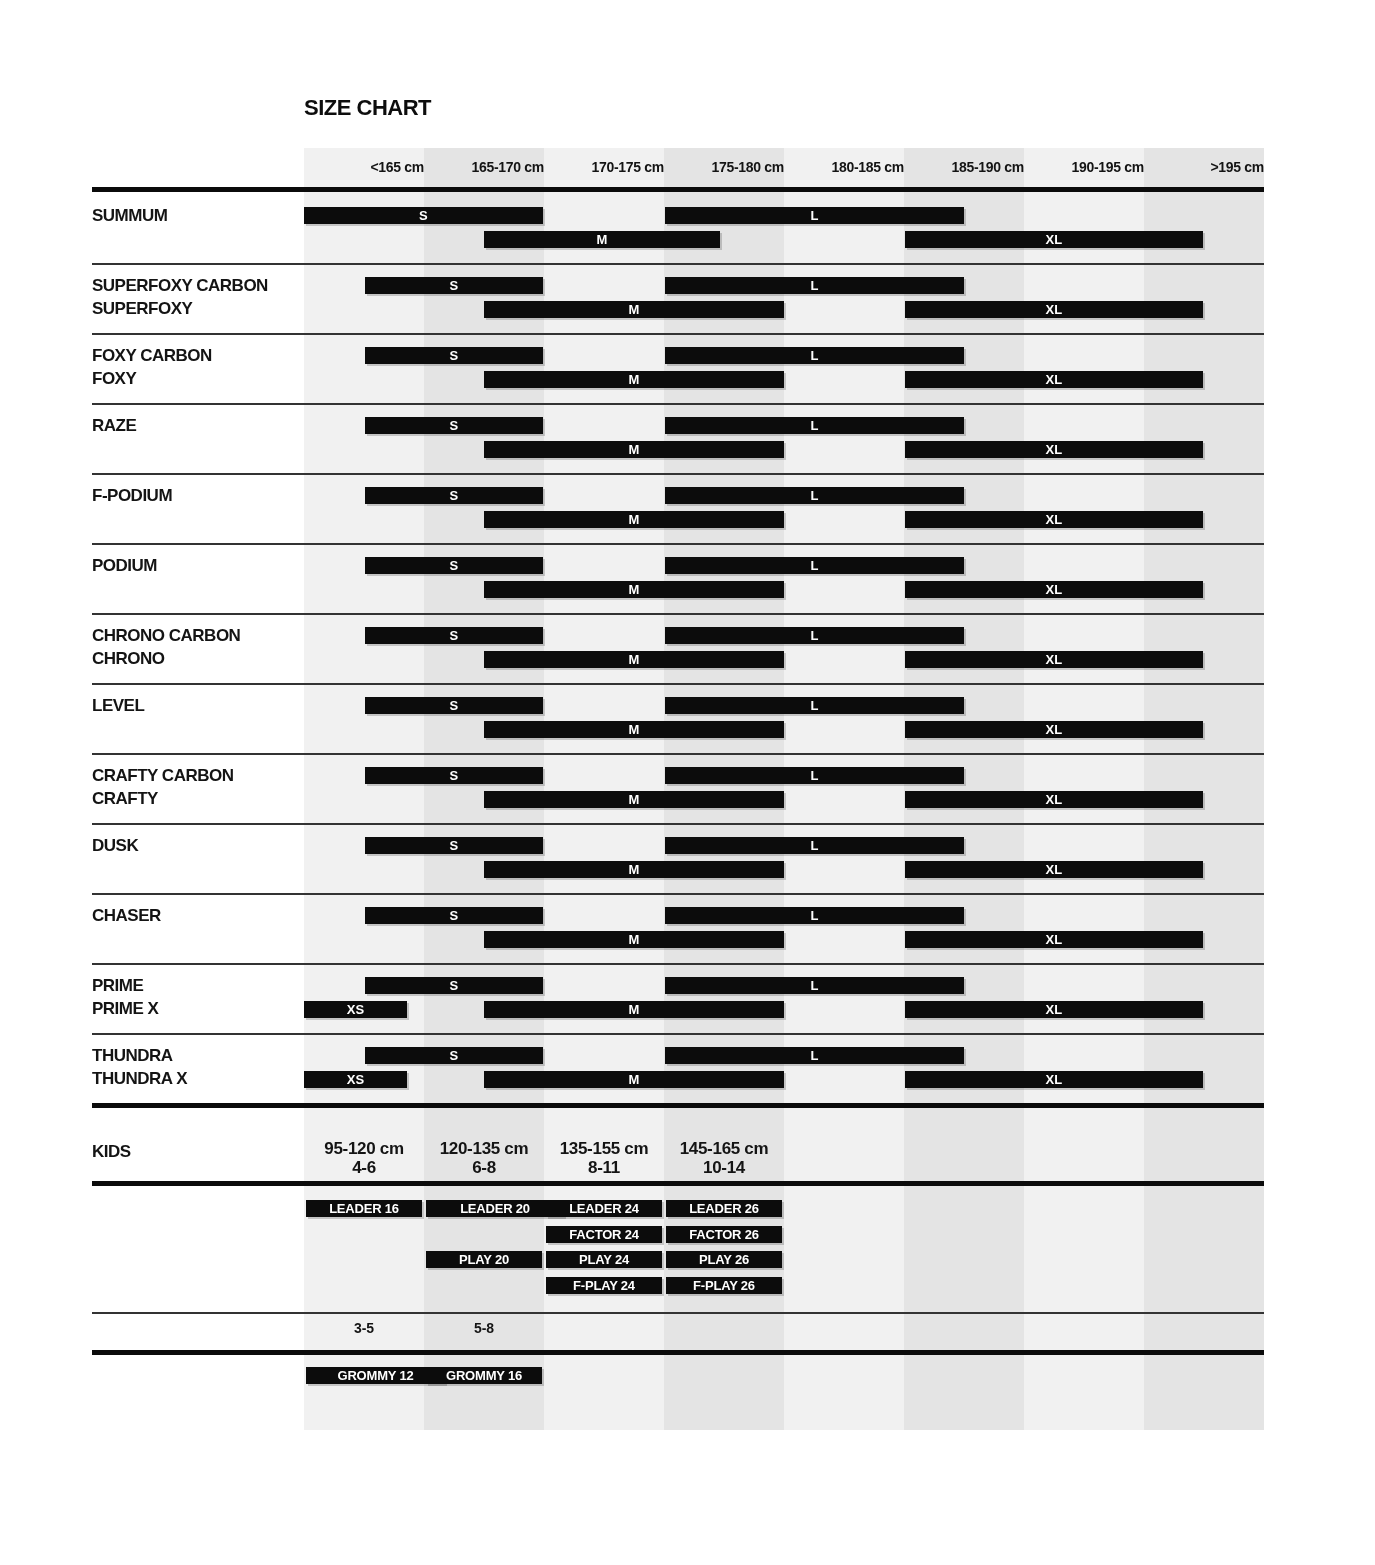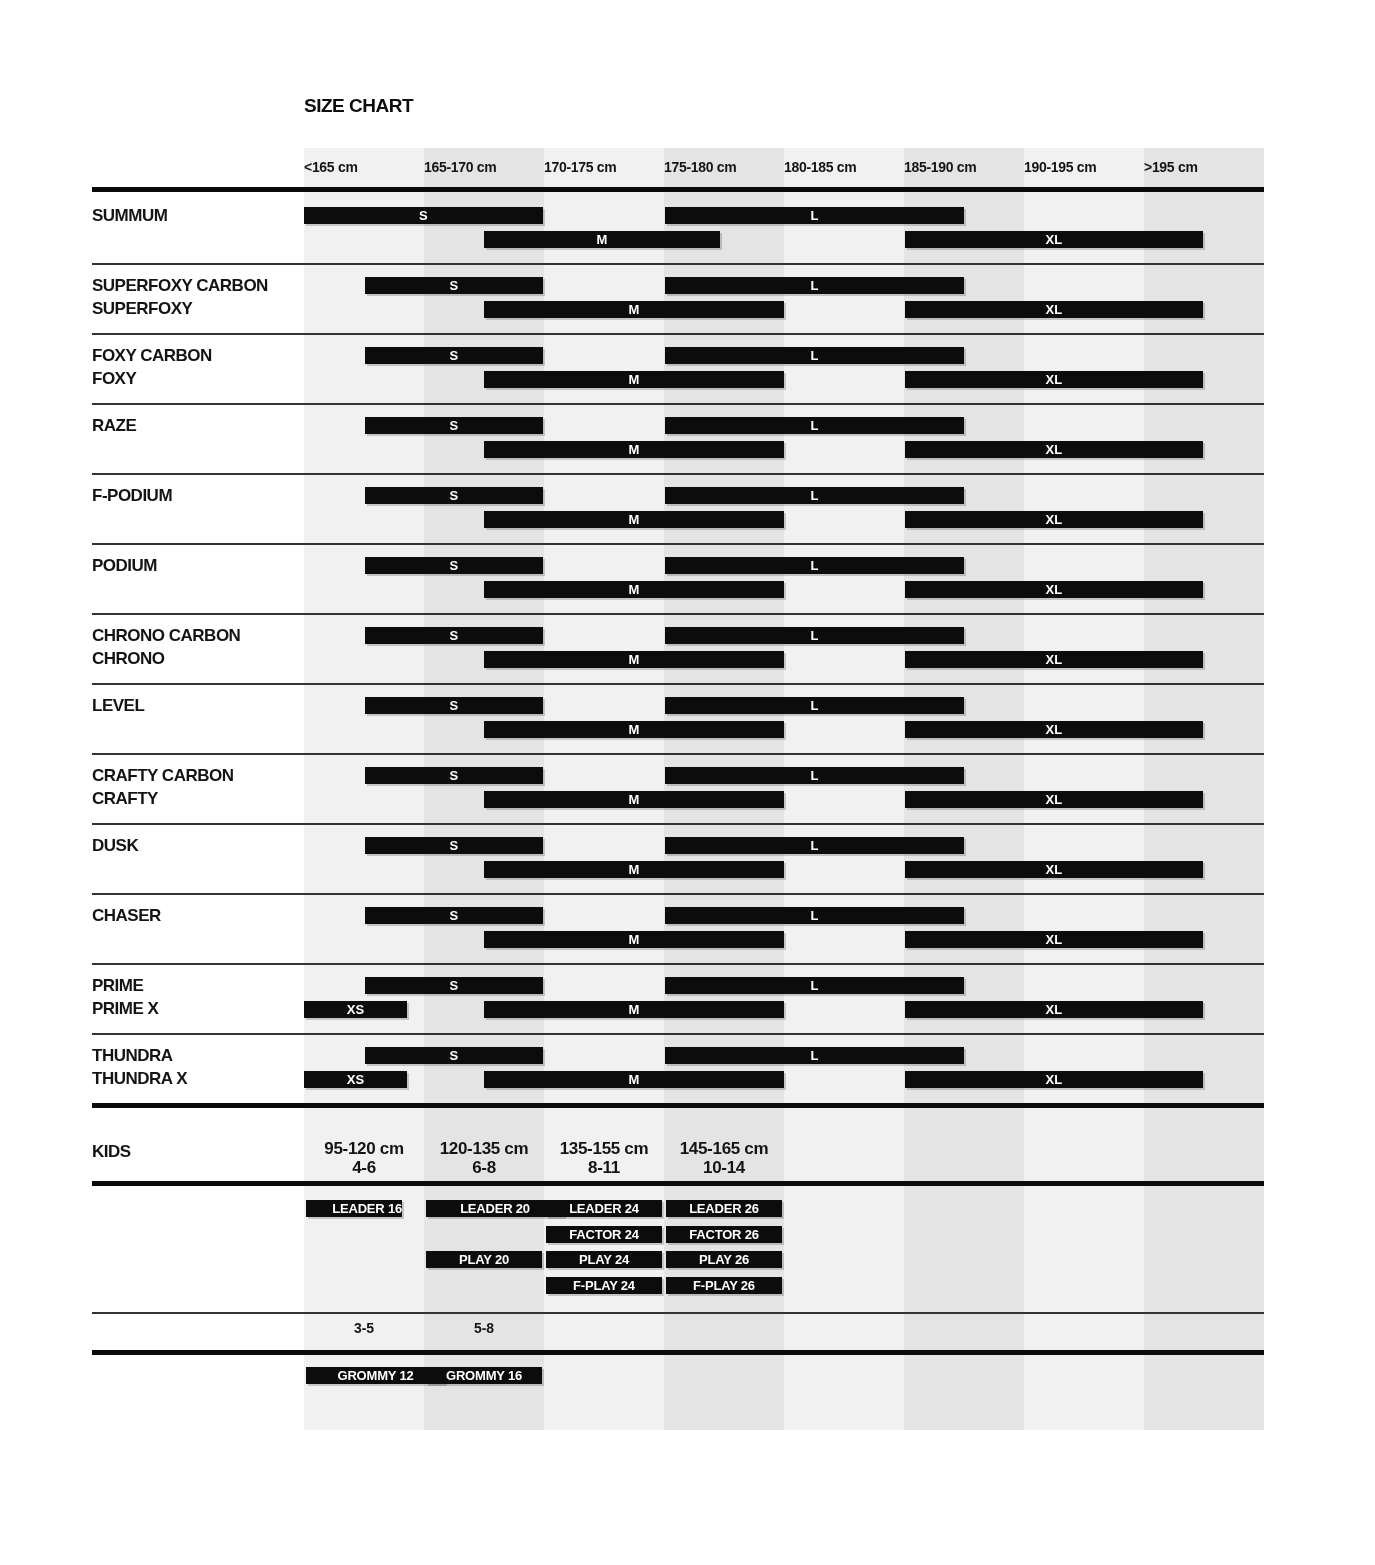--- a/index.html
+++ b/index.html
@@ -1,22 +1,22 @@
 <!DOCTYPE html>
 <html><head>
 <meta charset="utf-8">
 <style>
   html,body{margin:0;padding:0;background:#ffffff;}
   .canvas{position:relative;width:1375px;height:1565px;background:#ffffff;overflow:hidden;
           font-family:"Liberation Sans",sans-serif;color:#121212;}
-  .title{position:absolute;left:304px;top:95px;font-size:19px;font-weight:bold;
+  .title{position:absolute;left:304px;top:95px;font-size:22px;font-weight:bold;
          letter-spacing:-0.5px;color:#0d0d0d;}
   .stripe{position:absolute;top:148px;height:1282px;width:120px;}
   .colhead{position:absolute;top:148px;height:39px;width:120px;line-height:39px;
-           text-align:left;font-size:14px;font-weight:bold;letter-spacing:-0.3px;color:#141414;}
+           text-align:right;font-size:14px;font-weight:bold;letter-spacing:-0.3px;color:#141414;}
   .rule{position:absolute;left:92px;width:1172px;}
   .rule.thick{height:5px;background:#0b0b0b;}
   .rule.thin{height:2px;background:#333333;}
   .row{position:absolute;left:0;width:1375px;height:70px;}
   .modlabel{position:absolute;left:92px;top:11px;font-size:17px;font-weight:bold;
             letter-spacing:-0.5px;line-height:23px;color:#141414;white-space:nowrap;}
   .modlabel div{height:23px;}
   .bar{position:absolute;height:17px;background:#0c0c0c;color:#ffffff;font-size:13px;
        font-weight:bold;text-align:center;line-height:17px;letter-spacing:0.2px;
        box-shadow:2px 2px 0 rgba(0,0,0,0.18);}
@@ -213,21 +213,21 @@
         <div>6-8</div>
       </div>
       <div class="kidhead" style="left: 544px;">
         <div>135-155 cm</div>
         <div>8-11</div>
       </div>
       <div class="kidhead" style="left: 664px;">
         <div>145-165 cm</div>
         <div>10-14</div>
       </div>
-      <div class="kidbar" style="left: 306px; width: 96px; top: 1200px; text-align: right;">LEADER 16</div>
+      <div class="kidbar" style="left: 306px; width: 116px; top: 1200px;">LEADER 16</div>
       <div class="kidbar" style="left: 426px; width: 138px; top: 1200px;">LEADER 20</div>
       <div class="kidbar" style="left: 546px; width: 116px; top: 1200px;">LEADER 24</div>
       <div class="kidbar" style="left: 666px; width: 116px; top: 1200px;">LEADER 26</div>
       <div class="kidbar" style="left: 546px; width: 116px; top: 1226px;">FACTOR 24</div>
       <div class="kidbar" style="left: 666px; width: 116px; top: 1226px;">FACTOR 26</div>
       <div class="kidbar" style="left: 426px; width: 116px; top: 1251px;">PLAY 20</div>
       <div class="kidbar" style="left: 546px; width: 116px; top: 1251px;">PLAY 24</div>
       <div class="kidbar" style="left: 666px; width: 116px; top: 1251px;">PLAY 26</div>
       <div class="kidbar" style="left: 546px; width: 116px; top: 1277px;">F-PLAY 24</div>
       <div class="kidbar" style="left: 666px; width: 116px; top: 1277px;">F-PLAY 26</div>

